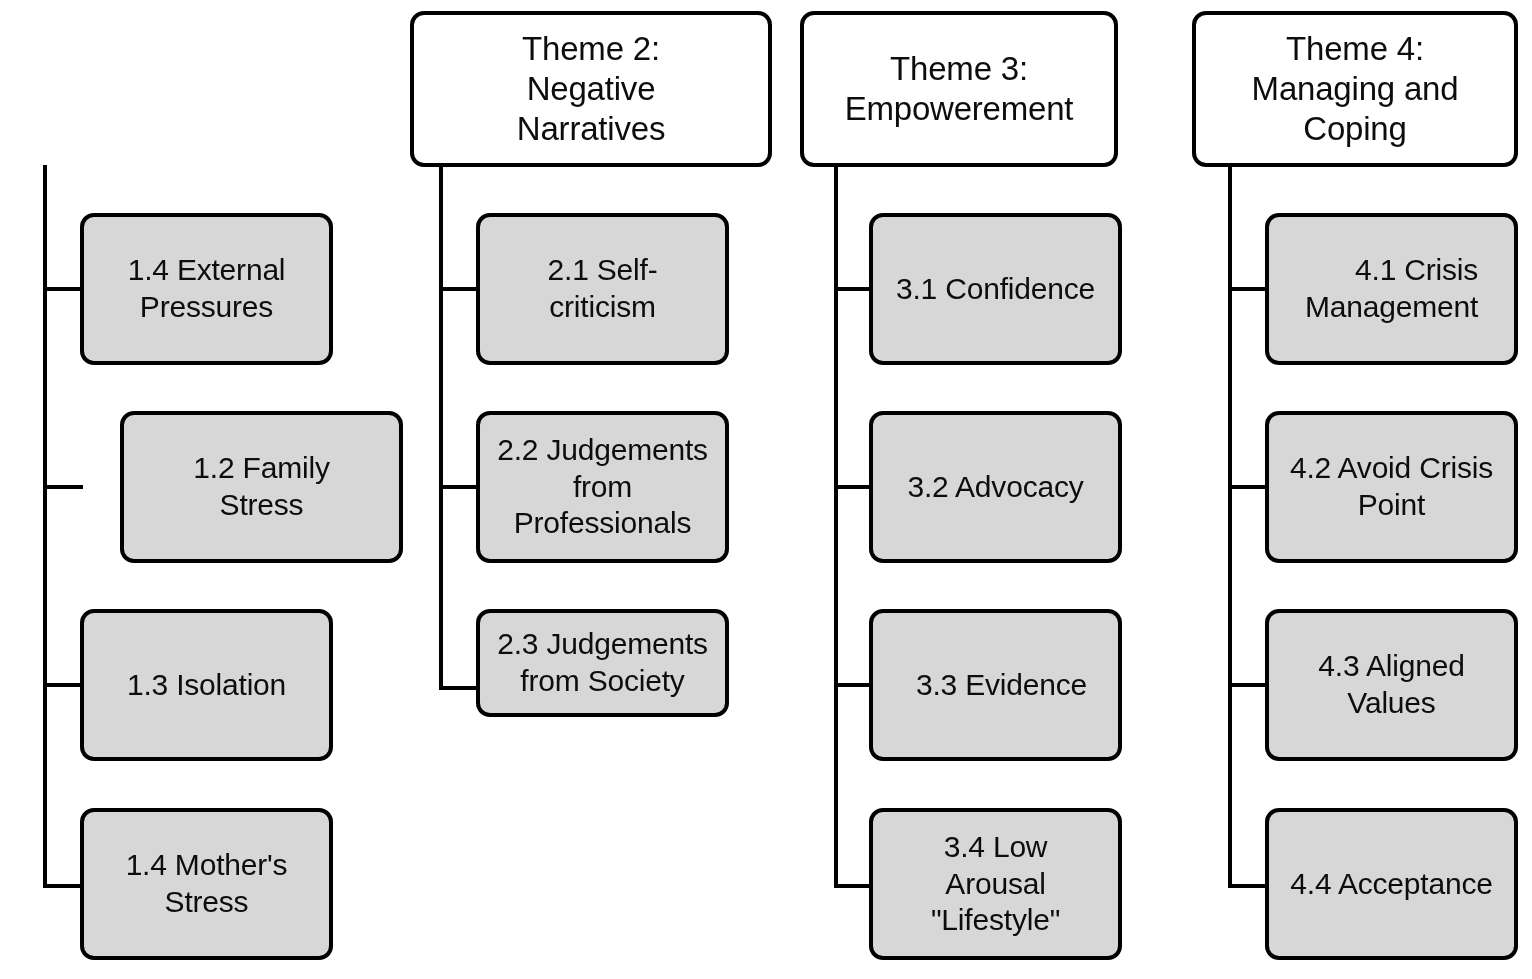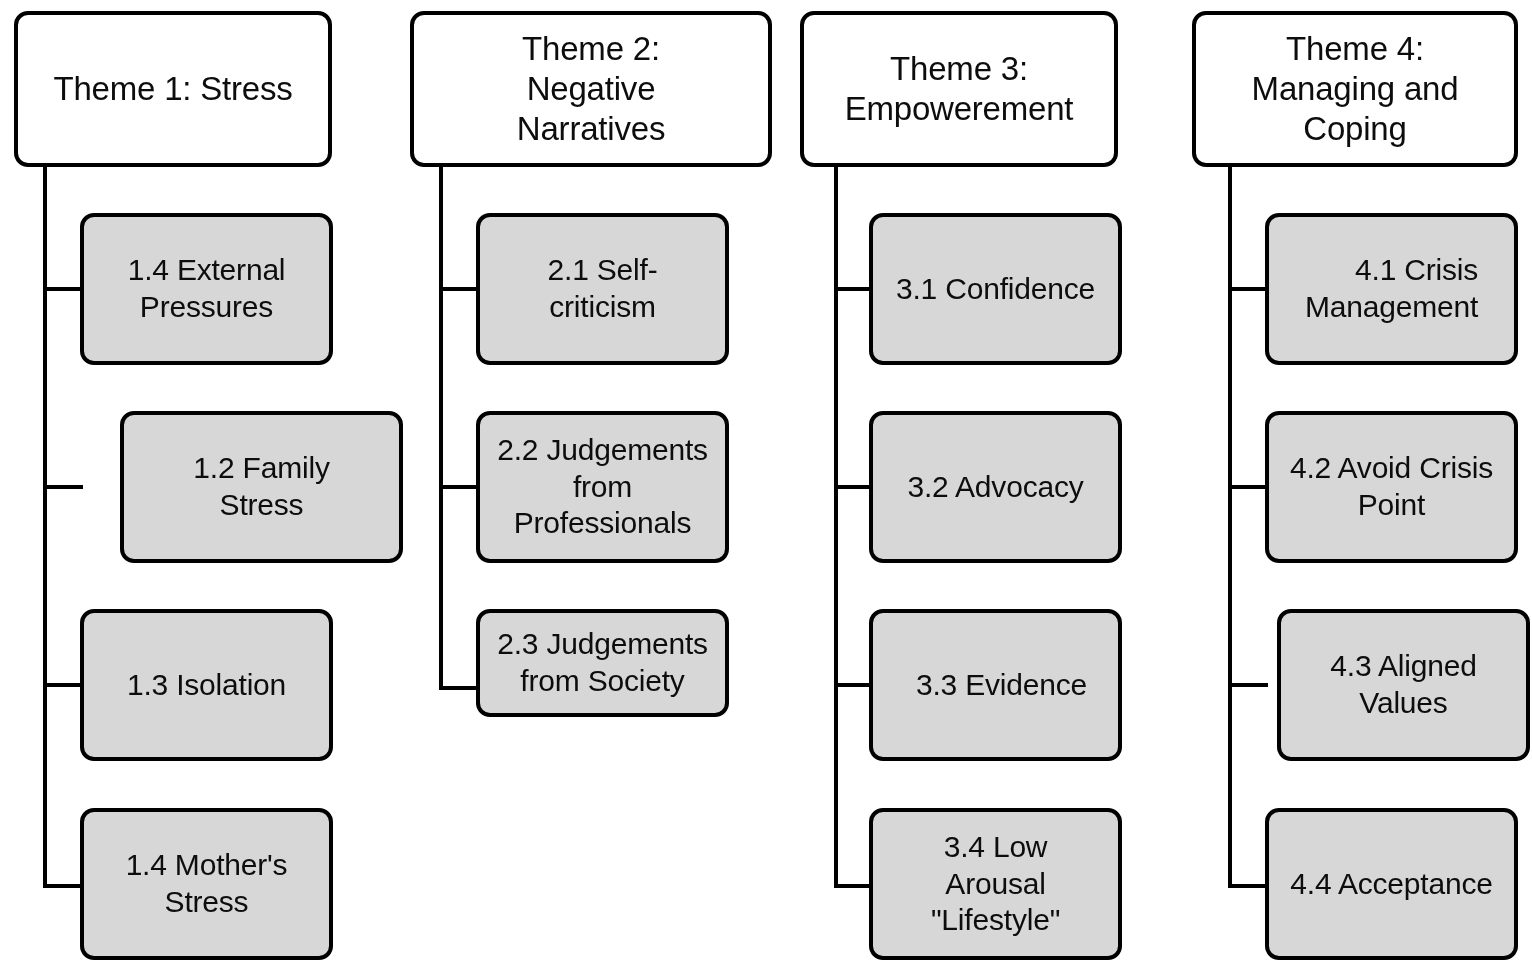--- a/index.html
+++ b/index.html
@@ -71,23 +71,20 @@
     height: 4px;
     background: #000000;
   }
 </style>
 </head>
 <body>
 
 <div id="canvas">
 
   <div class="column">
-    <div class="theme-box" style="left:14px; top:11px; width:318px; height:156px;">
-      <span class="theme-label">Theme 1: Stress</span>
-    </div>
     <div class="trunk" style="left:43px; top:165px; height:723px;"></div>
 
     <div class="stub" style="left:43px; top:287px; width:40px;"></div>
     <div class="sub-box" style="left:80px; top:213px; width:253px; height:152px;">
       <span class="sub-label">1.4 External
 Pressures</span>
     </div>
 
     <div class="stub" style="left:43px; top:485px; width:40px;"></div>
     <div class="sub-box" style="left:80px; top:411px; width:283px; height:152px;margin-left:40px;">
@@ -179,21 +176,21 @@
 Management</span>
     </div>
 
     <div class="stub" style="left:1228px; top:485px; width:40px;"></div>
     <div class="sub-box" style="left:1265px; top:411px; width:253px; height:152px;">
       <span class="sub-label">4.2 Avoid Crisis
 Point</span>
     </div>
 
     <div class="stub" style="left:1228px; top:683px; width:40px;"></div>
-    <div class="sub-box" style="left:1265px; top:609px; width:253px; height:152px;margin-left:12px;">
+    <div class="sub-box" style="left:1265px; top:609px; width:253px; height:152px;">
       <span class="sub-label">4.3 Aligned
 Values</span>
     </div>
 
     <div class="stub" style="left:1228px; top:884px; width:40px;"></div>
     <div class="sub-box" style="left:1265px; top:808px; width:253px; height:152px;">
       <span class="sub-label">4.4 Acceptance</span>
     </div>
   </div>
 

